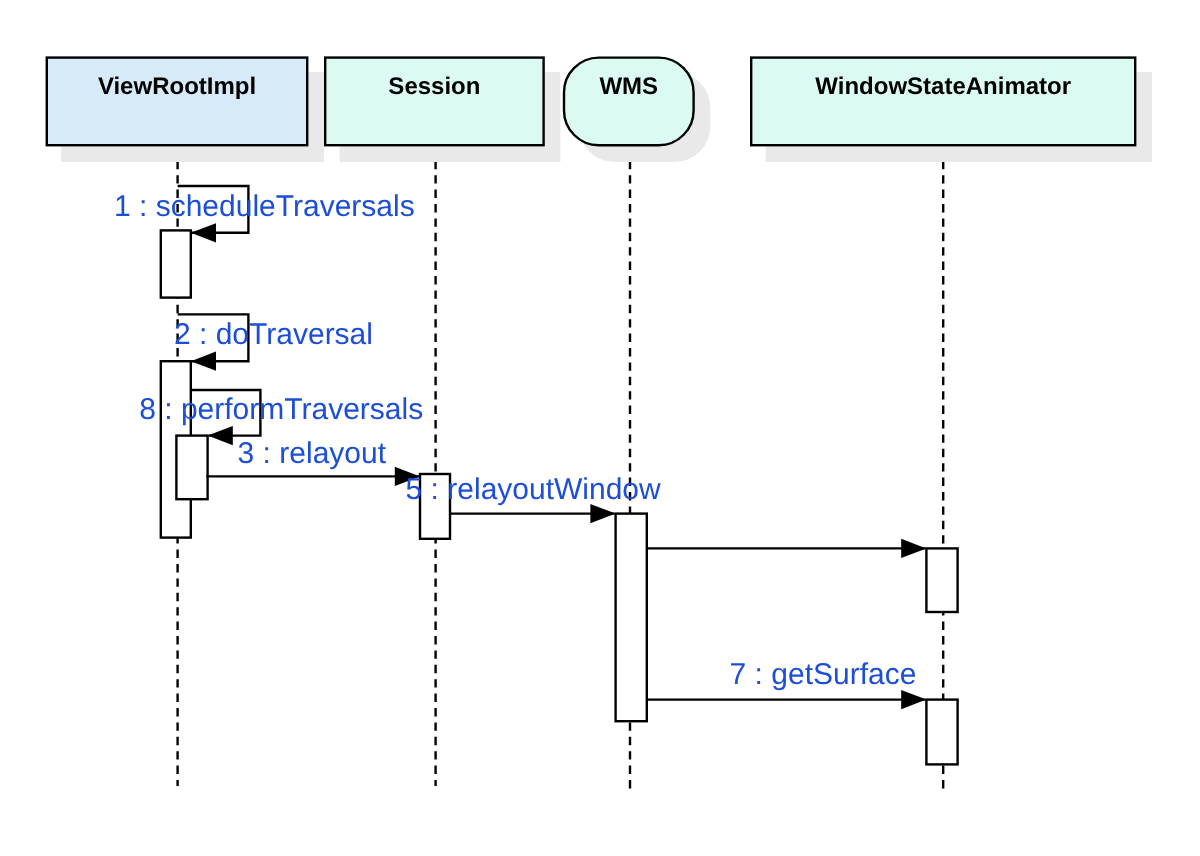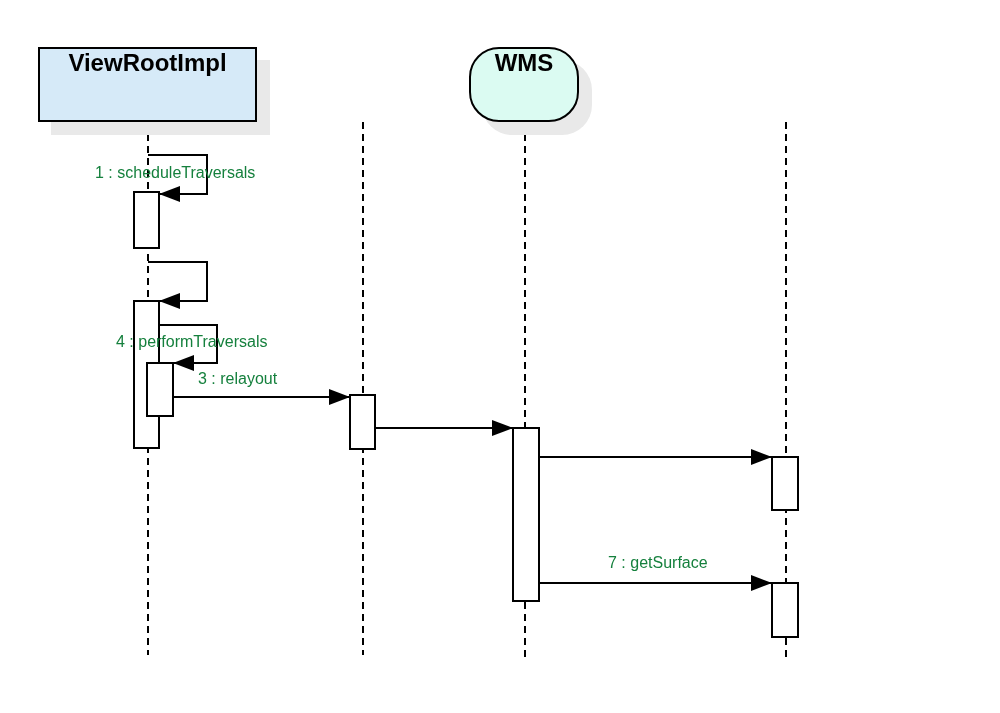--- a/index.html
+++ b/index.html
@@ -4,28 +4,28 @@
 <style>
   html,body{margin:0;padding:0;background:#ffffff;}
   .stage{
     position:relative;width:1000px;height:713px;background:#ffffff;overflow:hidden;
     font-family:"Liberation Sans", sans-serif;color:#000;
   }
   .layer{position:absolute;left:0;top:0;}
   .pbox{
     position:absolute;top:47px;height:75px;box-sizing:border-box;
     border:2px solid #000;box-shadow:13px 13px 0 #e9e9e9;
-    font-weight:bold;font-size:24px;text-align:center;
+    font-weight:bold;font-size:20px;text-align:center;padding-top:12px;
   }
   .p-viewrootimpl{left:38px;width:219px;background:#d6eaf8;}
   .p-session{left:270px;width:184px;background:#dbfbf2;}
   .p-wms{left:469px;width:110px;background:#dbfbf2;border-radius:30px;}
   .p-windowstateanimator{left:625px;width:322px;background:#dbfbf2;}
   .mlabel{
-    position:absolute;font-size:16px;line-height:23px;white-space:nowrap;color:#15803d;
+    position:absolute;font-size:25px;line-height:23px;white-space:nowrap;color:#1d4ed8;
   }
   .m1{left:95px;top:161px;}
   .m2{left:145px;top:268px;}
   .m3{left:116px;top:330px;}
   .m4{left:198px;top:367px;}
   .m5{left:338px;top:397px;}
   .m6{left:518px;top:426px;}
   .m7{left:577px;top:551px;margin-left:31px;}
   .lifeline{stroke:#000;stroke-width:2;stroke-dasharray:7 5;fill:none;}
   .act{fill:#ffffff;stroke:#000;stroke-width:2;}
@@ -70,22 +70,30 @@
     <line class="msgline" x1="539" y1="457" x2="771" y2="457"></line>
     <polygon class="head" points="772,457 751,449 751,465"></polygon>
 
     <line class="msgline" x1="539" y1="583" x2="771" y2="583"></line>
     <polygon class="head" points="772,583 751,575 751,591"></polygon>
   </svg>
 
   <div class="pbox p-viewrootimpl">
     <span>ViewRootImpl</span>
   </div>
+  <div class="pbox p-session">
+    <span>Session</span>
+  </div>
   <div class="pbox p-wms">
     <span>WMS</span>
   </div>
+  <div class="pbox p-windowstateanimator">
+    <span>WindowStateAnimator</span>
+  </div>
 
   <div class="mlabel m1">1 : scheduleTraversals</div>
-  <div class="mlabel m3">4 : performTraversals</div>
+  <div class="mlabel m2">2 : doTraversal</div>
+  <div class="mlabel m3">8 : performTraversals</div>
   <div class="mlabel m4">3 : relayout</div>
+  <div class="mlabel m5">5 : relayoutWindow</div>
   <div class="mlabel m7">7 : getSurface</div>
 
 </div>
 
 </body></html>

